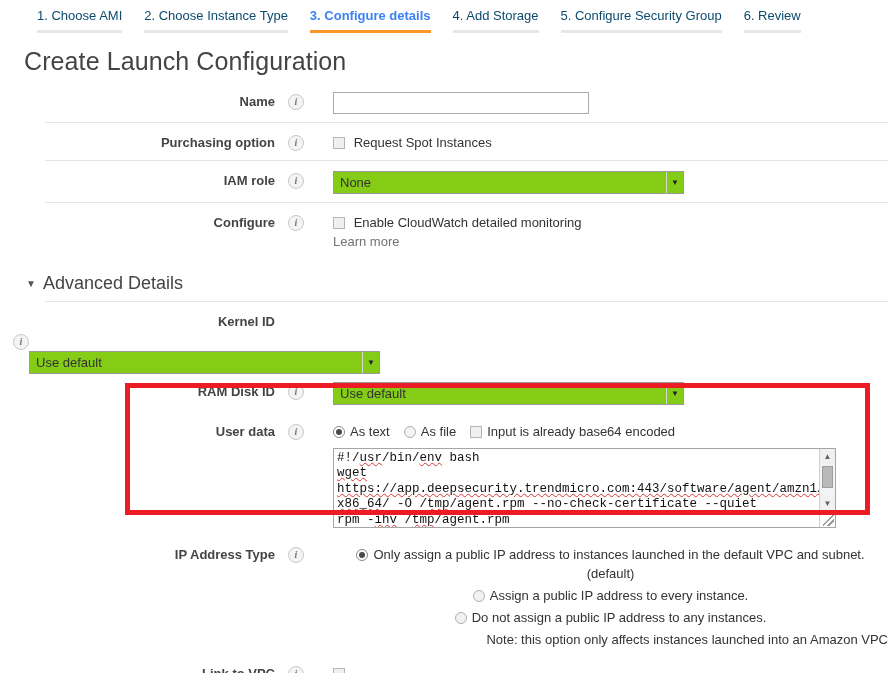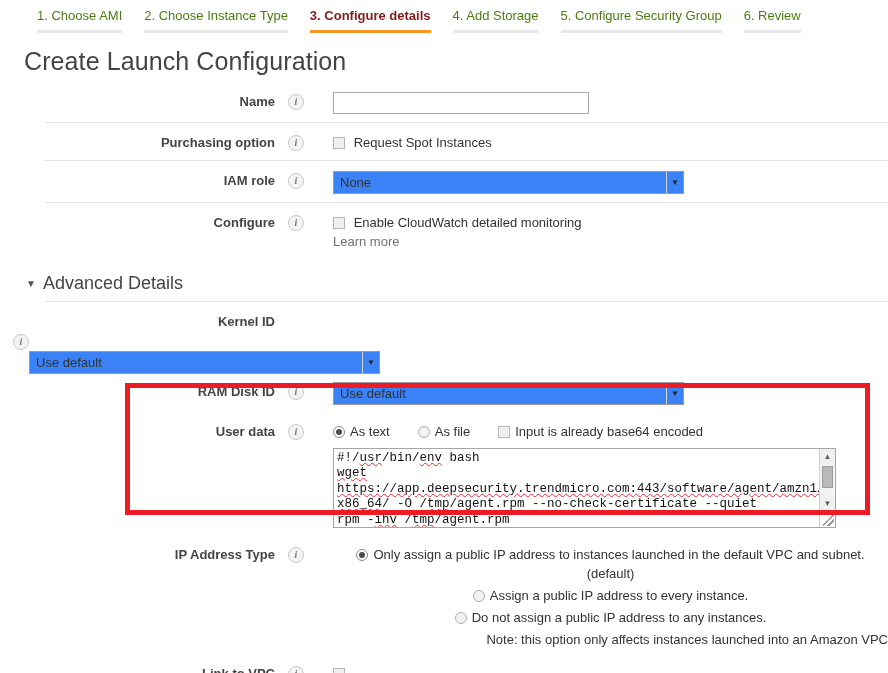--- a/index.html
+++ b/index.html
@@ -19,30 +19,30 @@
     height: 38px;
     padding-left: 26px;
     display: flex;
     align-items: flex-start;
   }
   .wizard-tab {
     position: relative;
     padding: 8px 11px 0 11px;
     font-size: 13px;
     white-space: nowrap;
-    color: #4d7c0f;
+    color: #0c4a6e;
     cursor: pointer;
   }
   .wizard-tab .tab-underline {
     display: block;
     height: 3px;
     background: #e7e7e7;
     margin-top: 7px;
   }
-  .wizard-tab.active { color: #7f1d1d; font-weight: bold; }
+  .wizard-tab.active { color: #3b82f6; font-weight: bold; }
   .wizard-tab.active .tab-underline { background: #f89728; }
 
   
   .page-title {
     font-size: 25px;
     font-weight: normal;
     color: #444444;
     margin: 9px 0 6px 24px;
     letter-spacing: .1px;
   }
@@ -109,21 +109,21 @@
     background: #ffffff;
     font-family: "Liberation Sans", sans-serif;
     font-size: 13px;
     padding: 2px 4px;
     outline: none;
   }
   .select-box {
     width: 351px;
     height: 23px;
     border: 1px solid #9a9a9a;
-    background: #3b82f6;
+    background: #84cc16;
     display: flex;
     align-items: center;
     font-size: 13px;
     color: #333;
     cursor: pointer;
     position: relative;
   }
   .select-box .sel-value { padding-left: 6px; flex: 1; }
   .select-box .sel-arrow {
     width: 17px;
@@ -185,21 +185,21 @@
     margin-right: 7px;
     color: #555;
   }
   .adv-rule {
     height: 1px;
     background: #e4e4e4;
     margin: 7px 0 0 45px;
   }
 
   
-  .ud-radios { display: flex; align-items: center; gap: 16px; }
+  .ud-radios { display: flex; align-items: center; gap: 2px; }
   .ud-radios > span { margin-right: 12px; white-space: nowrap; }
 
   .ta-wrap {
     position: relative;
     width: 503px;
     height: 80px;
     border: 1px solid #a6a6a6;
     background: #ffffff;
     margin-top: 7px;
     overflow: hidden;

